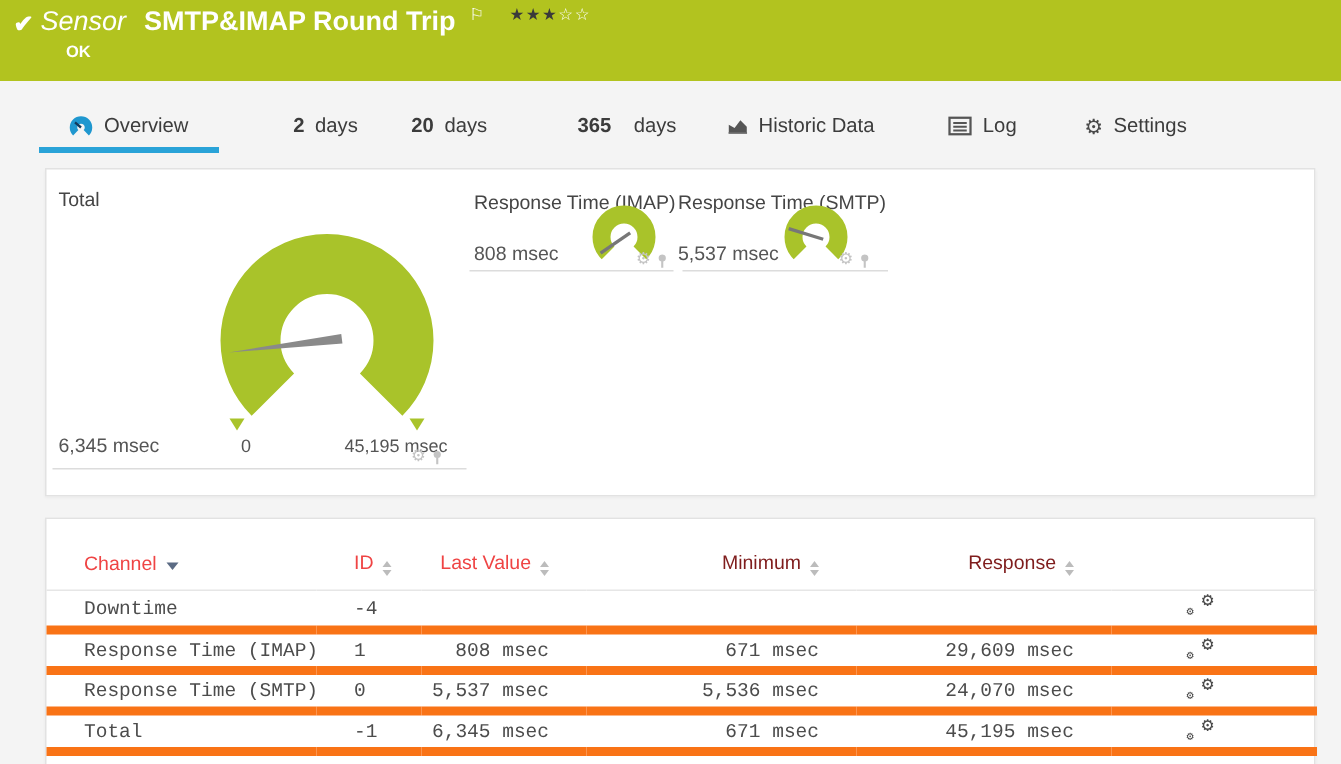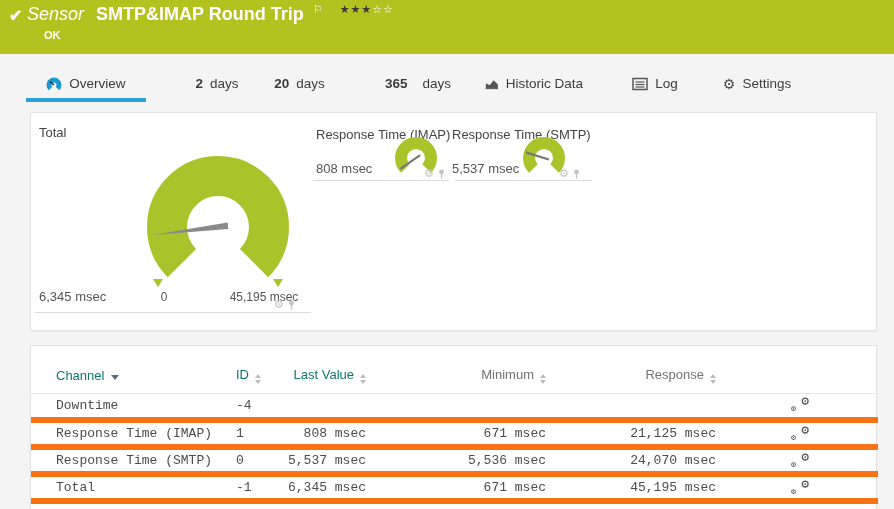--- a/index.html
+++ b/index.html
@@ -46,22 +46,22 @@
   .tools svg { display:block; }
   
   .tblwrap { padding-top:12px; }
   table { width:100%; border-collapse:collapse; table-layout:fixed; font-size:13px; color:#4c4c4c; }
   th { font-weight:400; height:35px; border-bottom:1px solid #e6e6e6; white-space:nowrap; }
   td { height:27px; border-bottom:6px solid #f97316; white-space:nowrap;font-family:Liberation Mono, monospace; }
   .c1 { text-align:left; padding-left:25px; }
   .c2 { text-align:left; padding-left:25px; }
   .c3,.c4,.c5 { text-align:right; padding-right:25px; }
   .c6 { text-align:left; padding-left:50px; }
-  th.c1,th.c2,th.c3 { color:#0f766e; }
-  th.c4,th.c5 { color:#737373; }
+  th.c1,th.c2,th.c3 { color:#ef4444; }
+  th.c4,th.c5 { color:#7f1d1d; }
   .sort-single { display:inline-block; width:0; height:0; margin-left:7px;
     border-left:4px solid transparent; border-right:4px solid transparent; border-top:5px solid #5b6b84; }
   .sort-dbl { display:inline-flex; flex-direction:column; gap:2px; margin-left:6px; vertical-align:1px; }
   .sort-dbl i { display:block; width:0; height:0; border-left:3.5px solid transparent; border-right:3.5px solid transparent; }
   .sort-dbl .up { border-bottom:4px solid #bcbcbc; }
   .sort-dbl .dn { border-top:4px solid #bcbcbc; }
   .chgear { position:relative; display:inline-block; width:18px; height:16px; color:#4a4a4a; cursor:pointer; }
   .chgear .big { position:absolute; right:0; top:-2px; font-size:13px; }
   .chgear .sml { position:absolute; left:0; bottom:-2px; font-size:8px; font-style:normal; }
 </style>
@@ -211,21 +211,21 @@
         <td class="c3"></td>
         <td class="c4"></td>
         <td class="c5"></td>
         <td class="c6"><span class="chgear"><span class="big">⚙</span><i class="sml">⚙</i></span></td>
       </tr>
       <tr>
         <td class="c1">Response Time (IMAP)</td>
         <td class="c2">1</td>
         <td class="c3">808 msec</td>
         <td class="c4">671 msec</td>
-        <td class="c5">21,125 msec</td>
+        <td class="c5">29,609 msec</td>
         <td class="c6"><span class="chgear"><span class="big">⚙</span><i class="sml">⚙</i></span></td>
       </tr>
       <tr>
         <td class="c1">Response Time (SMTP)</td>
         <td class="c2">0</td>
         <td class="c3">5,537 msec</td>
         <td class="c4">5,536 msec</td>
         <td class="c5">24,070 msec</td>
         <td class="c6"><span class="chgear"><span class="big">⚙</span><i class="sml">⚙</i></span></td>
       </tr>

